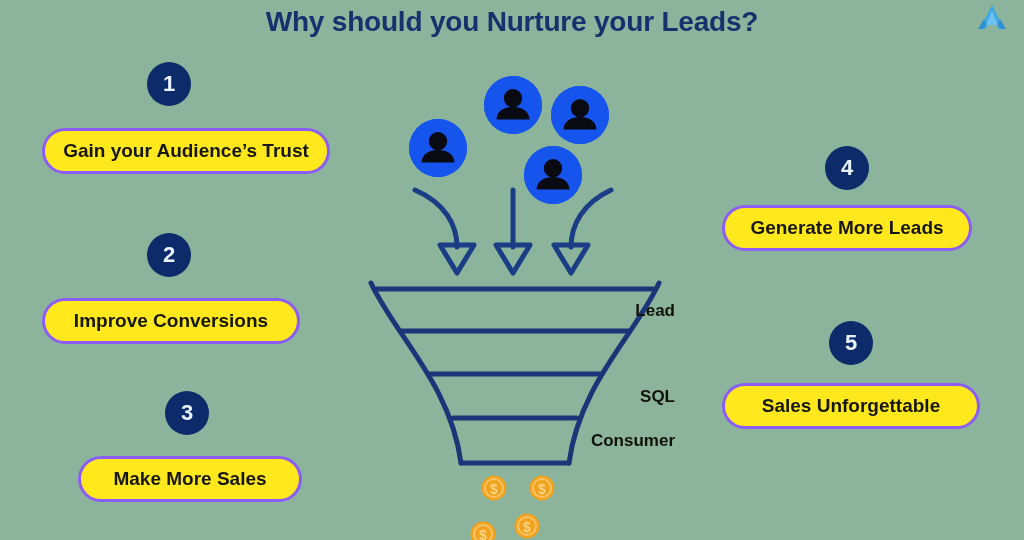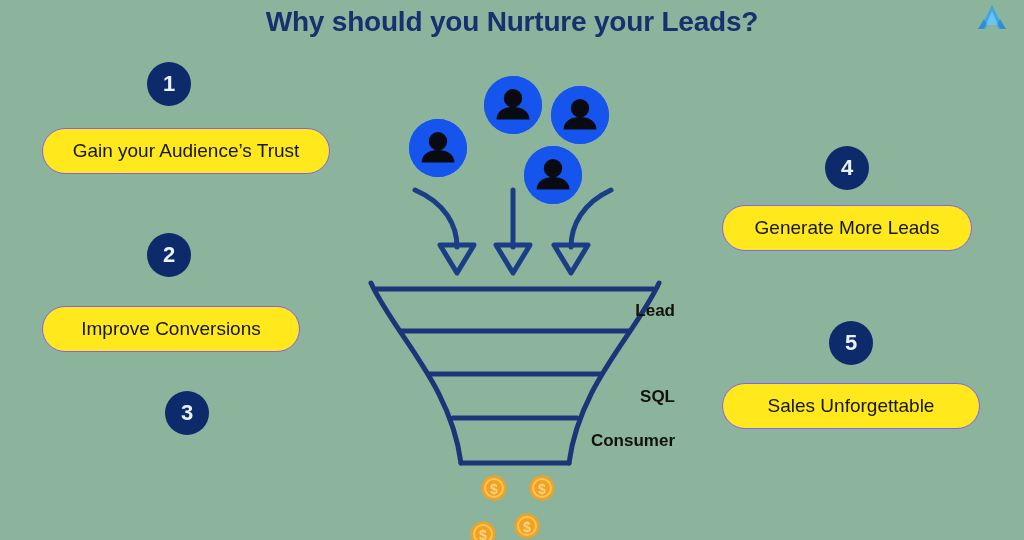--- a/index.html
+++ b/index.html
@@ -24,22 +24,22 @@
     position:absolute;width:44px;height:44px;border-radius:50%;
     background:#0d2b6b;color:#eaf2fb;
     font-size:22px;font-weight:bold;
     display:flex;align-items:center;justify-content:center;
     line-height:1;
   }
 
   
   .pill{
     position:absolute;height:46px;border-radius:26px;
-    background:#ffe81c;border:1px solid #8b5cf6;
-    color:#16170f;font-size:19px;font-weight:normal;
+    background:#ffe81c;border:3px solid #8b5cf6;
+    color:#16170f;font-size:19px;font-weight:bold;
     display:flex;align-items:center;justify-content:center;
     box-sizing:border-box;white-space:nowrap;padding:0 18px;
   }
 
   
   .avatar{position:absolute;border-radius:50%;background:#1555ee;}
   .avatar svg{display:block;width:100%;height:100%;}
 
   
   .funnel{position:absolute;left:355px;top:275px;width:320px;height:200px;}
@@ -69,23 +69,24 @@
       <path d="M18 9 L24 23 L12 23 Z" fill="#6dc2ef"></path>
       <path d="M4 27 L10 17 L12.6 22 L9.4 27 Z" fill="#2e8fd6"></path>
       <path d="M32 27 L26 17 L23.4 22 L26.6 27 Z" fill="#2e8fd6"></path>
     </svg>
   </div>
 
   <div class="badge" style="left:147px;top:62px;">1</div>
   <div class="pill" style="left:42px;top:128px;width:288px;">Gain your Audience’s Trust</div>
 
   <div class="badge" style="left:147px;top:233px;">2</div>
-  <div class="pill" style="left:42px;top:298px;width:258px;margin-top:8px;">Improve Conversions</div>
+  <div class="pill" style="left:42px;top:298px;width:258px;">Improve Conversions</div>
 
   <div class="badge" style="left:165px;top:391px;">3</div>
+  <div class="pill" style="left:78px;top:456px;width:224px;">Make More Sales</div>
 
   <div class="badge" style="left:825px;top:146px;">4</div>
   <div class="pill" style="left:722px;top:205px;width:250px;">Generate More Leads</div>
 
   <div class="badge" style="left:829px;top:321px;">5</div>
   <div class="pill" style="left:722px;top:383px;width:258px;">Sales Unforgettable</div>
 
   <div class="avatar" style="left:409px;top:119px;width:58px;height:58px;">
     <svg viewBox="0 0 60 60">
         <circle cx="30" cy="30" r="30" fill="#1555ee"></circle>

